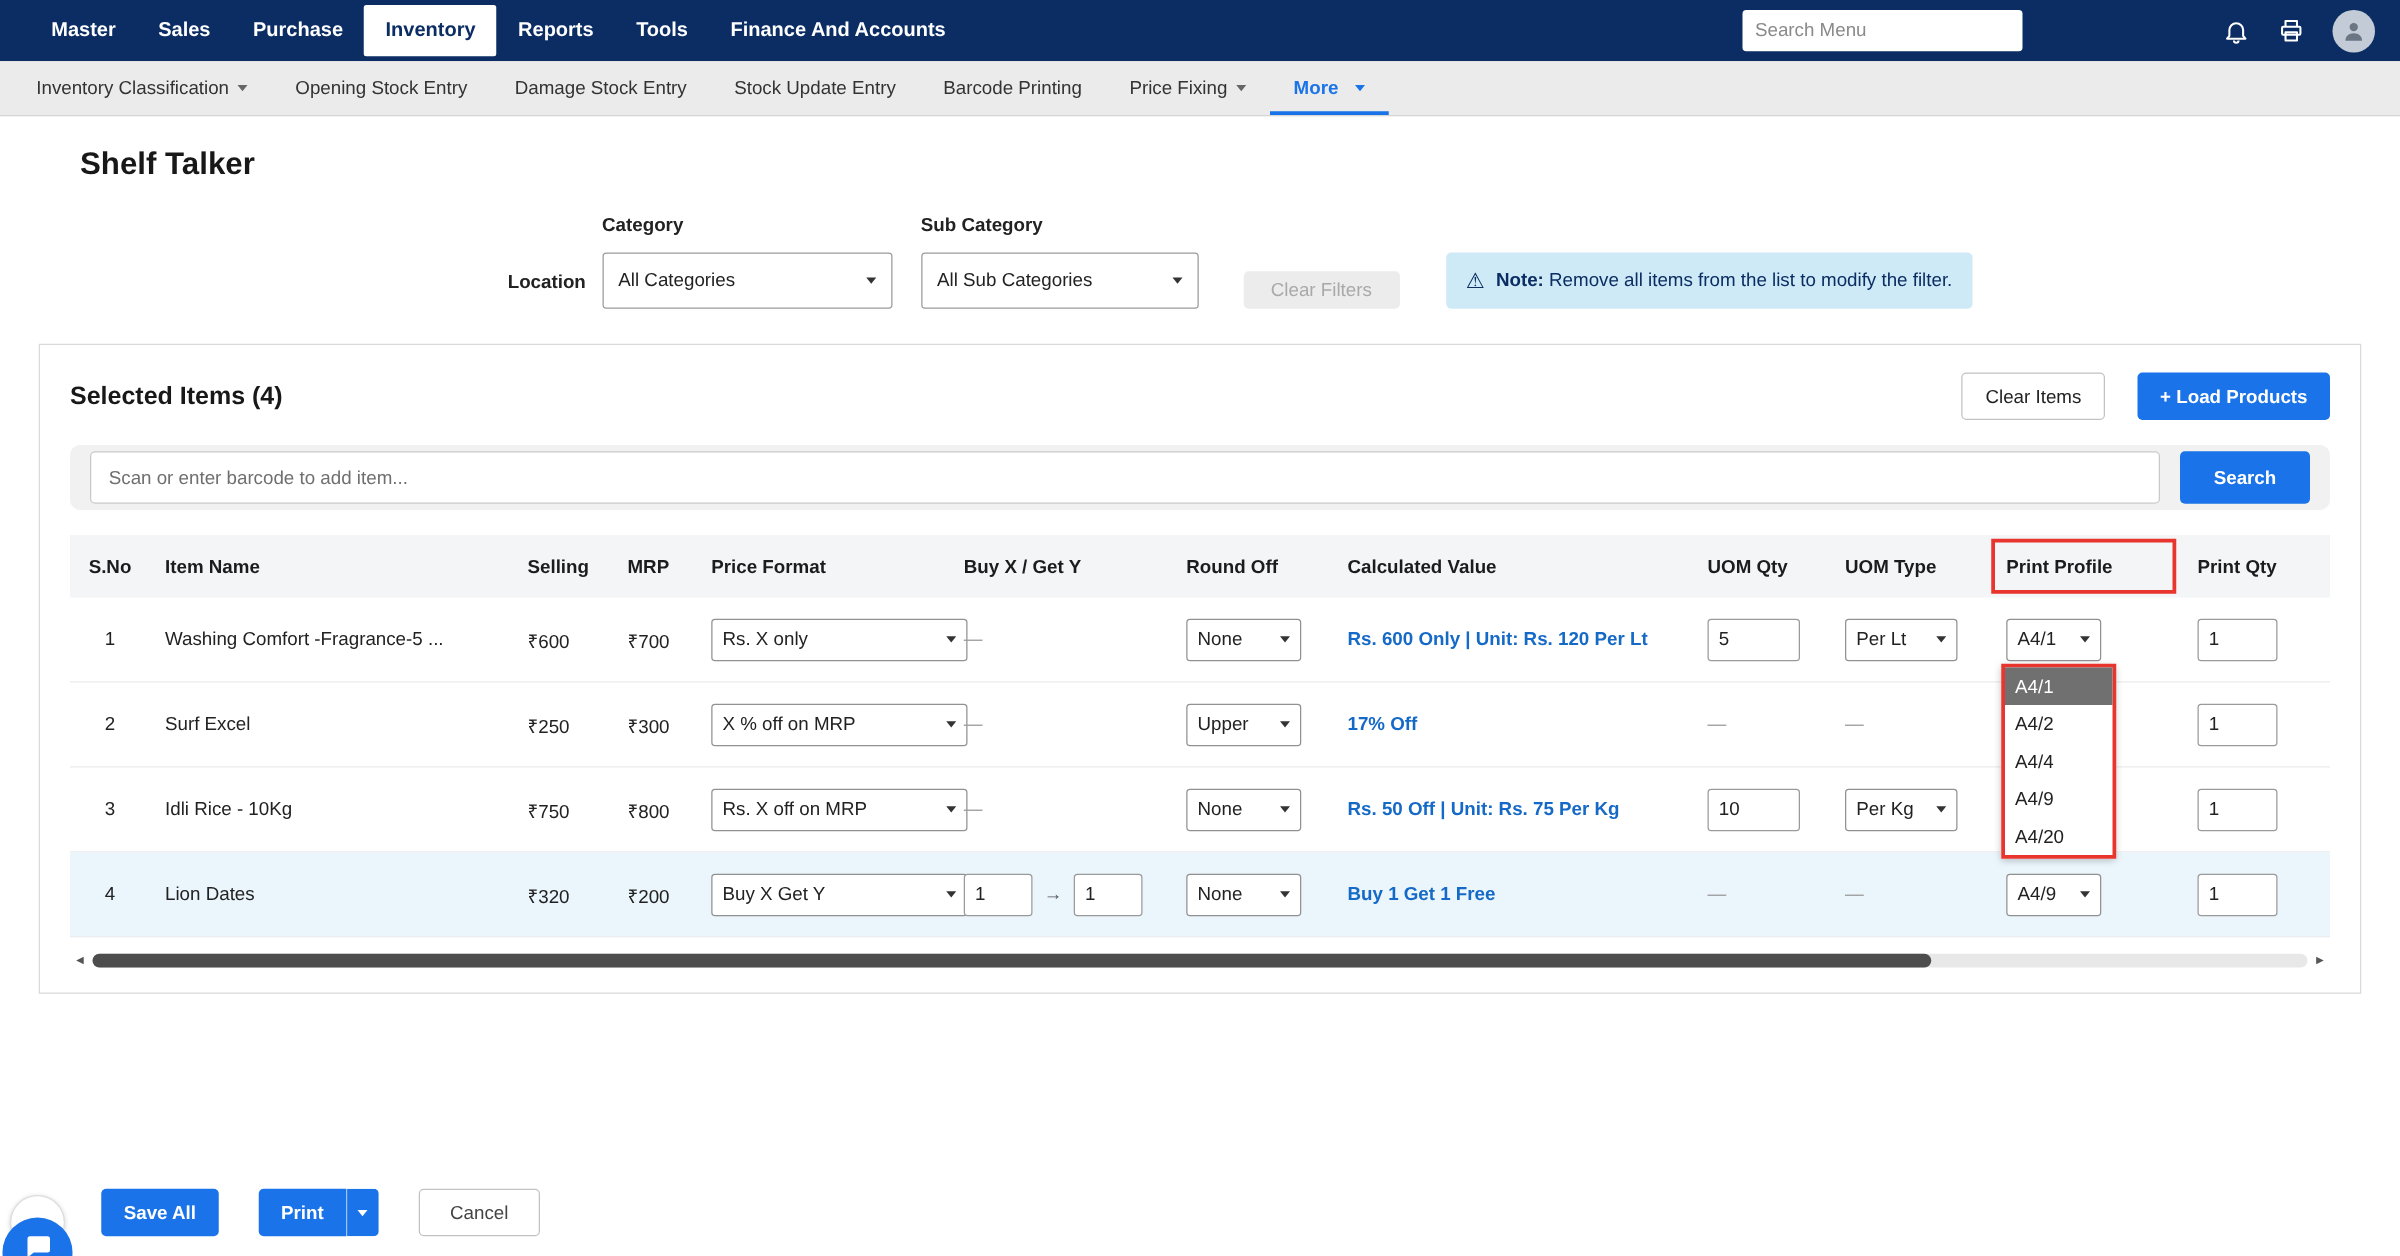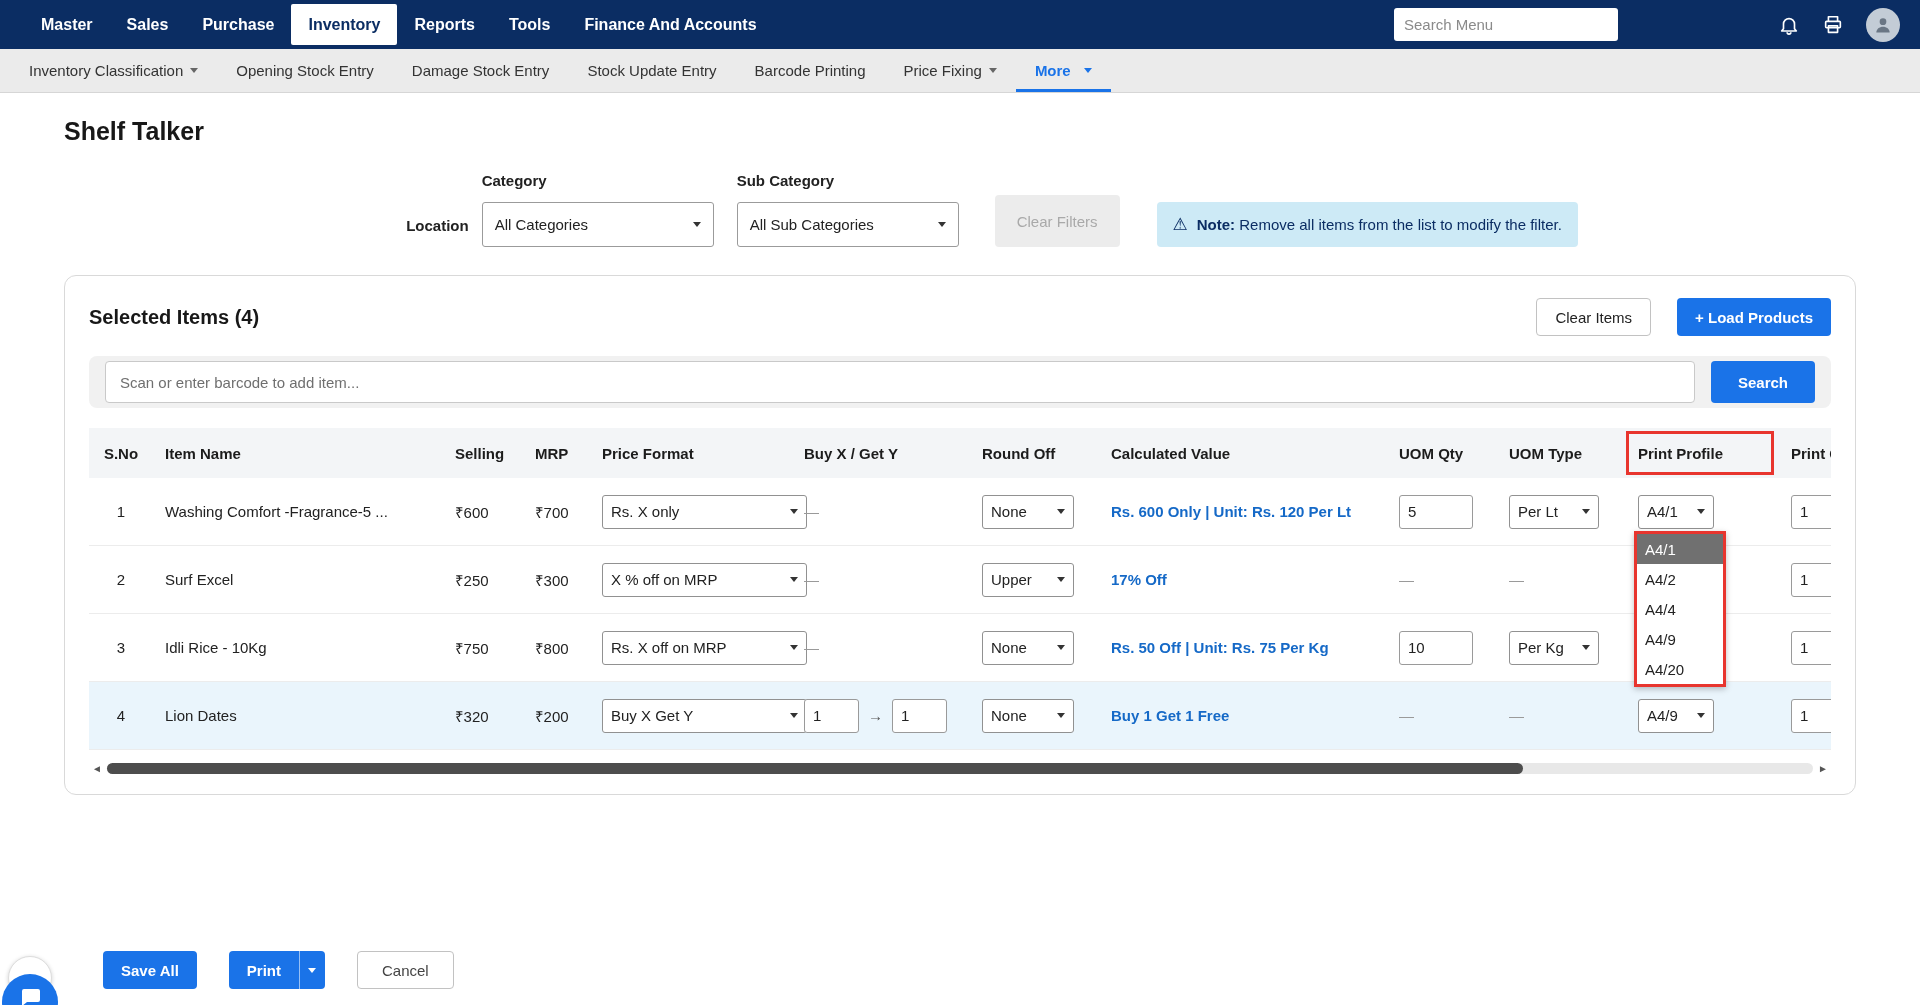--- a/index.html
+++ b/index.html
@@ -41,28 +41,28 @@
   .filters { display:flex; align-items:flex-end; margin:26px 0 0 64px;justify-content:center; }
   .fgroup { display:flex; flex-direction:column; }
   .fgroup label { font-size:15px; font-weight:700; color:#222; margin-bottom:13px; }
   .fsel { height:45px; border:1px solid #9b9b9b; border-radius:3px; background:#fff; display:flex;
           align-items:center; justify-content:space-between; padding:0 12px; font-size:15px;
           cursor:pointer; white-space:nowrap; }
   .fsel .caret { border-top-color:#333; margin-left:12px; }
   .fg-loc { margin-right:13px; } .fg-loc .fsel { width:312px; }
   .fg-cat { margin-right:23px; } .fg-cat .fsel { width:232px; }
   .fg-sub { margin-right:36px; } .fg-sub .fsel { width:222px; }
-  .btn-clear-filters { height:52px; padding:0 22px; background:#ececec; color:#a9a9a9; border:none;
+  .btn-clear-filters { height:30px; padding:0 22px; background:#ececec; color:#a9a9a9; border:none;
                        border-radius:4px; font-size:15px; font-family:inherit; margin-right:37px; cursor:default; }
   .note { height:45px; background:#cdeaf6; border-radius:4px; display:flex; align-items:center;
           padding:0 16px; font-size:15px; color:var(--navy); white-space:nowrap; }
   .warn { margin-right:9px; font-size:17px; color:var(--navy); }
 
   
-  .card { margin:28px 64px 0; border:1px solid #d9d9d9; border-radius:12px; padding:22px 24px 18px; position:relative; }
+  .card { margin:28px 31px 0; border:1px solid #d9d9d9; border-radius:0; padding:22px 24px 18px; position:relative; }
   .card-head { display:flex; align-items:center; }
   .card-head h2 { font-size:20px; font-weight:700; color:#181818; }
   .head-actions { margin-left:auto; display:flex; gap:26px; }
   .btn-outline { height:38px; padding:0 18px; background:#fff; border:1px solid #c2c2c2; border-radius:4px;
                  font-size:15px; color:#222; font-family:inherit; cursor:pointer; }
   .btn-primary { height:38px; padding:0 18px; background:var(--accent); border:none; border-radius:4px;
                  font-size:15px; font-weight:700; color:#fff; font-family:inherit; cursor:pointer; }
   .scanbar { margin-top:20px; background:#f1f1f1; border-radius:8px; padding:5px 16px; display:flex;
              gap:16px; align-items:center; }
   .scanbar input { flex:1; height:42px; border:1px solid #c9c9c9; border-radius:4px; padding:0 14px;
@@ -102,21 +102,21 @@
                color:#222; cursor:pointer; }
   .pp-option.selected { background:#707070; color:#fff; }
 
   
   .hscroll { margin-top:10px; height:16px; display:flex; align-items:center; }
   .sarrow { font-size:10px; color:#555; width:16px; text-align:center; cursor:pointer; user-select:none; }
   .strack { flex:1; height:11px; background:#e8e8e8; border-radius:6px; position:relative; margin:0 2px; }
   .sthumb { position:absolute; left:0; top:0; height:11px; width:83%; background:#4d4d4d; border-radius:6px; cursor:grab; }
 
   
-  .footer { position:absolute; left:103px; top:951px; display:flex; align-items:center; gap:32px; }
+  .footer { position:absolute; left:81px; top:951px; display:flex; align-items:center; gap:32px; }
   .split { display:flex; }
   .split .btn-primary { border-radius:4px 0 0 4px; }
   .split-caret { width:26px; height:38px; background:var(--accent); border:none;
                  border-left:1px solid rgba(255,255,255,.55); border-radius:0 4px 4px 0;
                  display:flex; align-items:center; justify-content:center; cursor:pointer; }
   .split-caret .caret { border-top-color:#fff; }
   .btn-cancel { padding:0 24px; color:#444; }
 
   
   .chat { position:absolute; left:2px; top:956px; width:72px; height:60px; }

